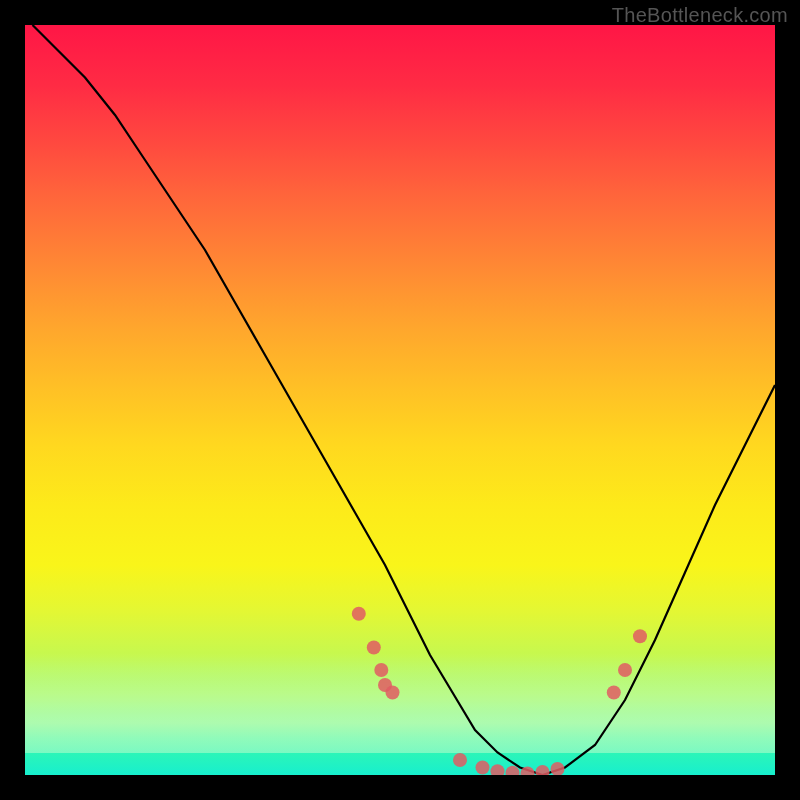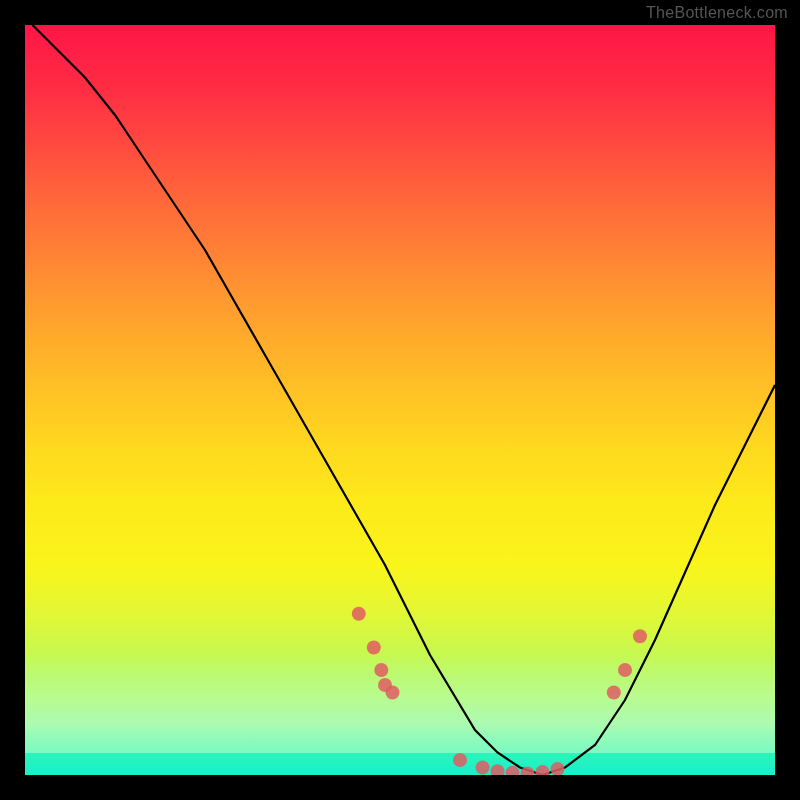--- a/index.html
+++ b/index.html
@@ -9,21 +9,21 @@
     background: #000;
     position: relative;
     font-family: Arial, sans-serif;
     overflow: hidden;
   }
   .watermark {
     position: absolute;
     top: 4px;
     right: 12px;
     color: #555;
-    font-size: 16px;
+    font-size: 20px;
     font-weight: 500;
     letter-spacing: 0.3px;
     z-index: 50;
   }
   .plot-area {
     position: absolute;
     left: 25px;
     top: 25px;
     width: 750px;
     height: 750px;

